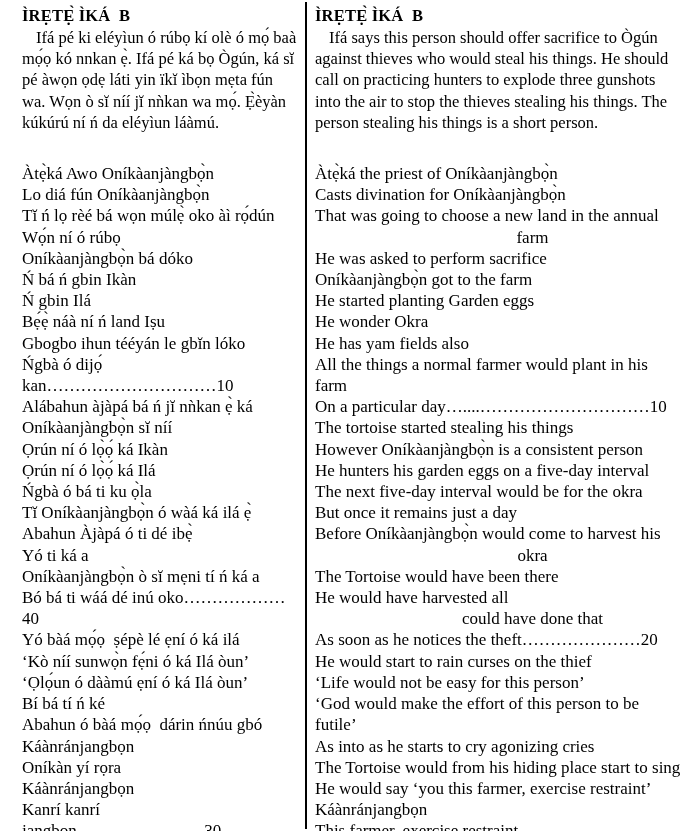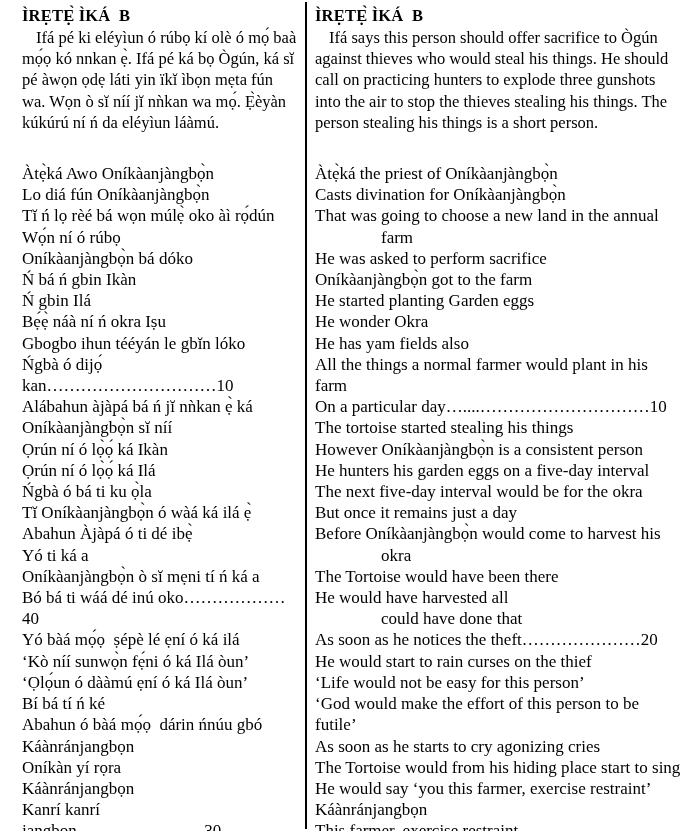--- a/index.html
+++ b/index.html
@@ -68,40 +68,41 @@
   .lines {
     font-size: 17px;
     line-height: 21.2px;
   }
   .line {
     white-space: pre-wrap;
     position: relative;
   }
   .line.cont {
     padding-left: 66px;
+    text-align: center;
   }
 </style>
 </head>
 <body>
 
 <div class="page">
 
   <div class="col col-left">
     <div class="verse-title">ÌRẸTẸ̀ ÌKÁ  B</div>
     <p class="prose"><span class="indent-first"></span><span>Ifá pé ki eléyìun ó rúbọ kí olè ó mọ́ baà mọ́ọ  kó nnkan ẹ̀. Ifá pé ká bọ Ògún, ká sĭ pé àwọn ọdẹ láti yin ïkĭ ìbọn mẹta fún wa. Wọn ò sĭ níí jĭ nǹkan wa mọ́. Ẹ̀èyàn kúkúrú ní ń da eléyìun láàmú.</span></p>
     <div class="gap-block"></div>
     <div class="lines">
         <div class="line">Àtẹ̀ká Awo Oníkàanjàngbọ̀n</div>
         <div class="line">Lo diá fún Oníkàanjàngbọ̀n</div>
         <div class="line">Tĭ ń lọ rèé bá wọn múlẹ̀ oko àì rọ́dún</div>
         <div class="line">Wọ́n ní ó rúbọ</div>
         <div class="line">Oníkàanjàngbọ̀n bá dóko</div>
         <div class="line">Ń bá ń gbin Ikàn</div>
         <div class="line">Ń gbin Ilá</div>
-        <div class="line">Bẹ́ẹ̀ náà ní ń okra Iṣu</div>
+        <div class="line">Bẹ́ẹ̀ náà ní ń land Iṣu</div>
         <div class="line">Gbogbo ihun tééyán le gbĭn lóko</div>
         <div class="line">Ńgbà ó dijọ́ kan…………………………10</div>
         <div class="line">Alábahun àjàpá bá ń jĭ nǹkan ẹ̀ ká</div>
         <div class="line">Oníkàanjàngbọ̀n sĭ níí</div>
         <div class="line">Ọrún ní ó lọ̀ọ́ ká Ikàn</div>
         <div class="line">Ọrún ní ó lọ̀ọ́ ká Ilá</div>
         <div class="line">Ńgbà ó bá ti ku ọ̀la</div>
         <div class="line">Tĭ Oníkàanjàngbọ̀n ó wàá ká ilá ẹ̀</div>
         <div class="line">Abahun Àjàpá ó ti dé ibẹ̀</div>
         <div class="line">Yó ti ká a</div>
@@ -144,21 +145,21 @@
         <div class="line">But once it remains just a day</div>
         <div class="line">Before Oníkàanjàngbọ̀n would come to harvest his</div>
         <div class="line cont">okra</div>
         <div class="line">The Tortoise would have been there</div>
         <div class="line">He would have harvested all</div>
         <div class="line cont">could have done that</div>
         <div class="line">As soon as he notices the theft…………………20</div>
         <div class="line">He would start to rain curses on the thief</div>
         <div class="line">‘Life would not be easy for this person’</div>
         <div class="line">‘God would make the effort of this person to be futile’</div>
-        <div class="line">As soon as he starts to cry agonizing cries</div>
+        <div class="line">As into as he starts to cry agonizing cries</div>
         <div class="line">The Tortoise would from his hiding place start to sing</div>
         <div class="line">He would say ‘you this farmer, exercise restraint’</div>
         <div class="line">Káànránjangbọn</div>
         <div class="line">This farmer, exercise restraint</div>
         <div class="line">Káànránjangbọn</div>
       </div>
   </div>
 
 </div>
 

